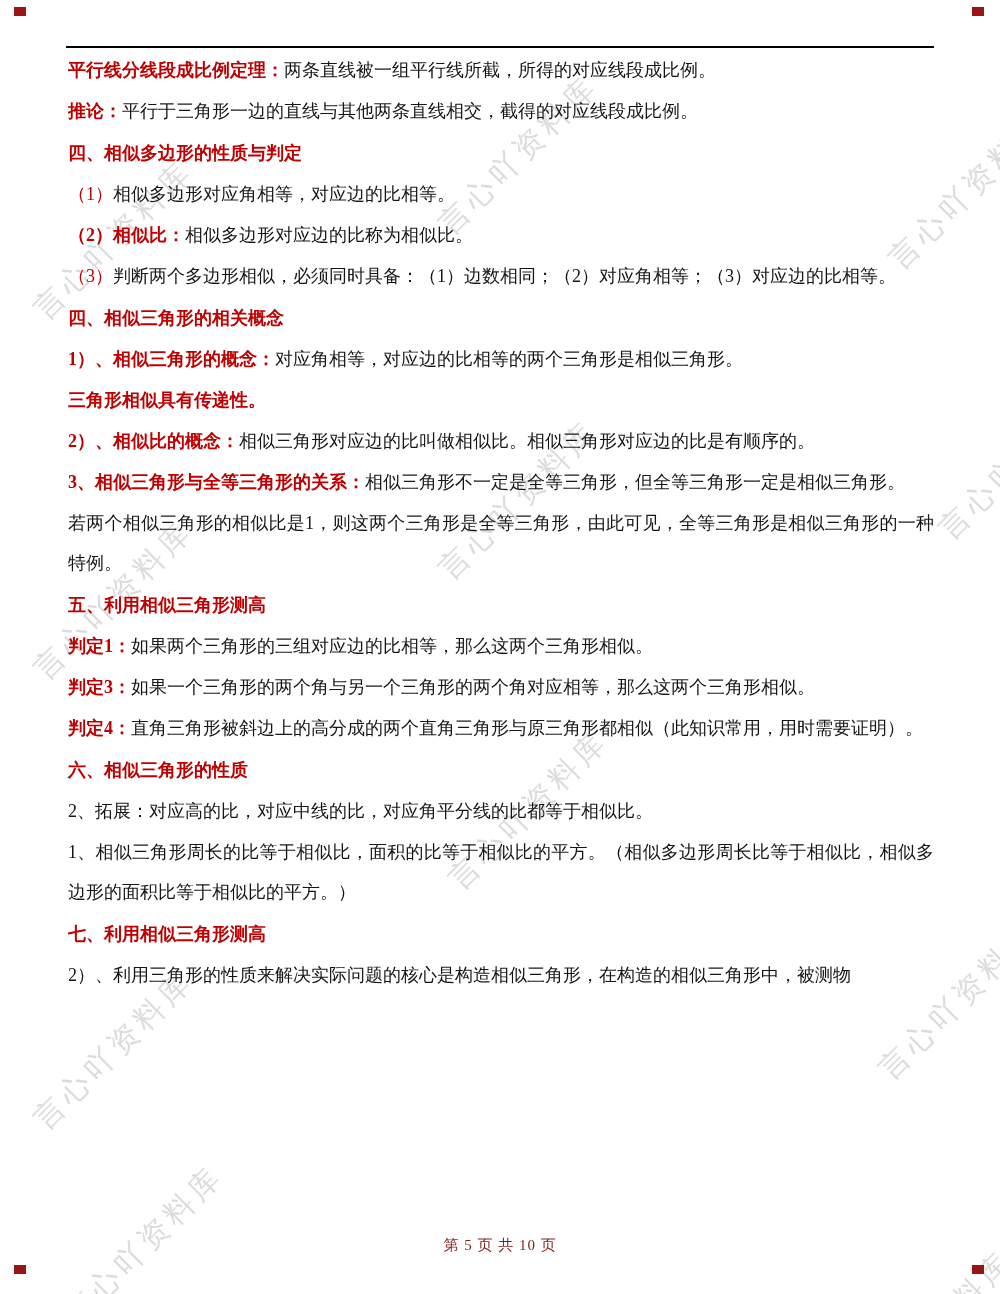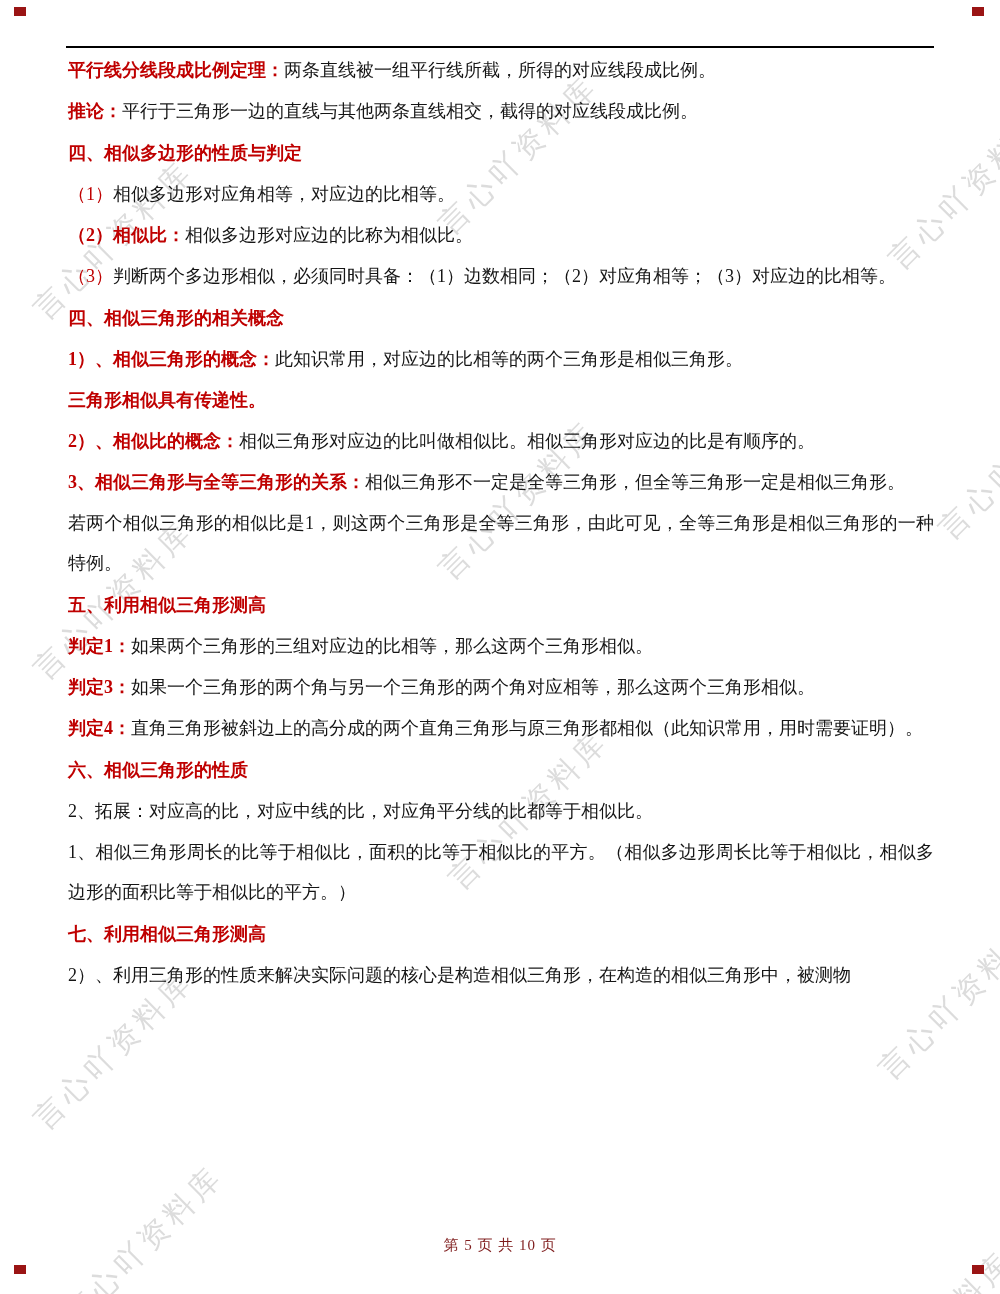--- a/index.html
+++ b/index.html
@@ -104,21 +104,21 @@
 <div id="top-rule"></div>
 
 <div id="doc-content">
     <p><span class="seg-red-bold">平行线分线段成比例定理：</span><span>两条直线被一组平行线所截，所得的对应线段成比例。</span></p>
     <p><span class="seg-red-bold">推论：</span><span>平行于三角形一边的直线与其他两条直线相交，截得的对应线段成比例。</span></p>
     <p class="heading"><span class="seg-red-bold">四、相似多边形的性质与判定</span></p>
     <p><span class="seg-red">（1）</span><span>相似多边形对应角相等，对应边的比相等。</span></p>
     <p><span class="seg-red-bold">（2）相似比：</span><span>相似多边形对应边的比称为相似比。</span></p>
     <p><span class="seg-red">（3）</span><span>判断两个多边形相似，必须同时具备：（1）边数相同；（2）对应角相等；（3）对应边的比相等。</span></p>
     <p class="heading"><span class="seg-red-bold">四、相似三角形的相关概念</span></p>
-    <p><span class="seg-red-bold">1）、相似三角形的概念：</span><span>此知识常用，对应边的比相等的两个三角形是相似三角形。</span></p>
+    <p><span class="seg-red-bold">1）、相似三角形的概念：</span><span>对应角相等，对应边的比相等的两个三角形是相似三角形。</span></p>
     <p><span class="seg-red-bold">三角形相似具有传递性。</span></p>
     <p><span class="seg-red-bold">2）、相似比的概念：</span><span>相似三角形对应边的比叫做相似比。相似三角形对应边的比是有顺序的。</span></p>
     <p><span class="seg-red-bold">3、相似三角形与全等三角形的关系：</span><span>相似三角形不一定是全等三角形，但全等三角形一定是相似三角形。</span></p>
     <p><span>若两个相似三角形的相似比是1，则这两个三角形是全等三角形，由此可见，全等三角形是相似三角形的一种特例。</span></p>
     <p class="heading"><span class="seg-red-bold">五、利用相似三角形测高</span></p>
     <p><span class="seg-red-bold">判定1：</span><span>如果两个三角形的三组对应边的比相等，那么这两个三角形相似。</span></p>
     <p><span class="seg-red-bold">判定3：</span><span>如果一个三角形的两个角与另一个三角形的两个角对应相等，那么这两个三角形相似。</span></p>
     <p><span class="seg-red-bold">判定4：</span><span>直角三角形被斜边上的高分成的两个直角三角形与原三角形都相似（此知识常用，用时需要证明）。</span></p>
     <p class="heading"><span class="seg-red-bold">六、相似三角形的性质</span></p>
     <p><span>2、拓展：对应高的比，对应中线的比，对应角平分线的比都等于相似比。</span></p>

